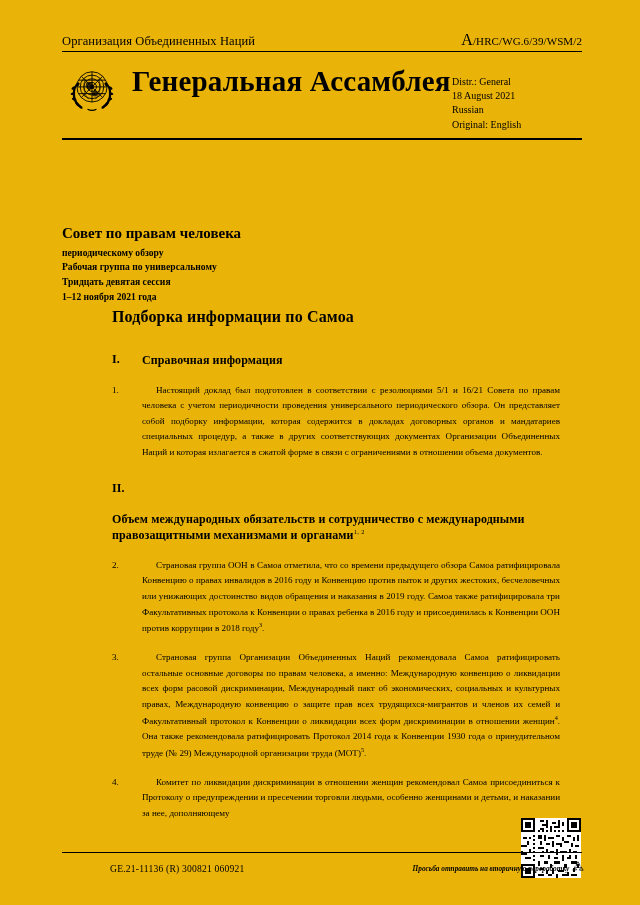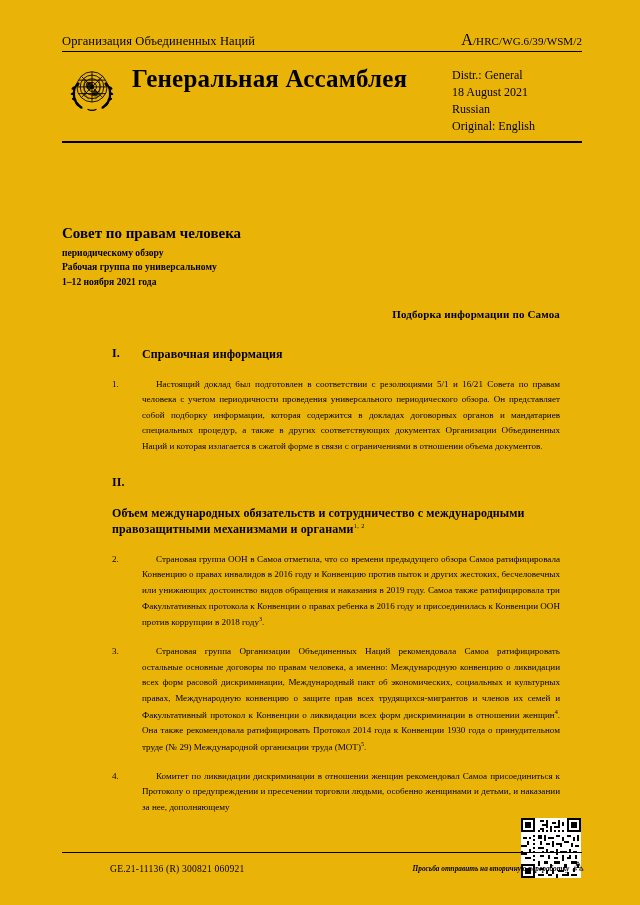--- a/index.html
+++ b/index.html
@@ -59,31 +59,31 @@
     min-height: 68px;
   }
   .emblem {
     width: 56px;
     height: 56px;
     flex: 0 0 56px;
     margin-top: 3px;
     margin-left: 2px;
   }
   .ga-title {
-    font-size: 25px;
+    font-size: 29px;
     font-weight: bold;
     letter-spacing: 0.2px;
     margin-left: 12px;
     margin-top: 8px;
     white-space: nowrap;
   }
   .distr-block {
     margin-left: auto;
-    margin-top: 10px;
-    font-size: 12px;
+    margin-top: 18px;
+    font-size: 10px;
     line-height: 1.42;
     width: 130px;
   }
   .hdr-rule-thick {
     border-bottom: 2.2px solid #000;
     width: 100%;
     margin-top: 6px;
   }
 
   
@@ -105,25 +105,24 @@
   .council-block .lvl4 { font-weight: bold; }
 
   .content {
     position: absolute;
     left: 112px;
     top: 308px;
     width: 448px;
   }
 
   .doc-title {
-    font-size: 11px;
+    font-size: 16px;
     font-weight: bold;
     letter-spacing: 0.15px;
     margin-bottom: 26px;
-    text-align: right;
   }
   .doc-subtitle {
     font-size: 10.6px;
     font-weight: bold;
     line-height: 1.45;
     margin-bottom: 24px;
     max-width: 330px;
   }
 
   .section-head {
@@ -278,20 +277,21 @@
       </div>
     </div>
 
     <div class="hdr-rule-thick"></div>
   </div>
 
   <div class="council-block">
     <div class="lvl1">Совет по правам человека</div>
     <div class="lvl2">периодическому обзору</div>
     <div class="lvl2">Рабочая группа по универсальному</div>
+    <div class="lvl3">Тридцать девятая сессия</div>
     <div class="lvl4">1–12 ноября 2021 года</div>
   </div>
 
   <div class="content">
 
     <div class="doc-title">Подборка информации по Самоа</div>
 
 
     <div class="section-head">
       <div class="section-num">I.</div>

